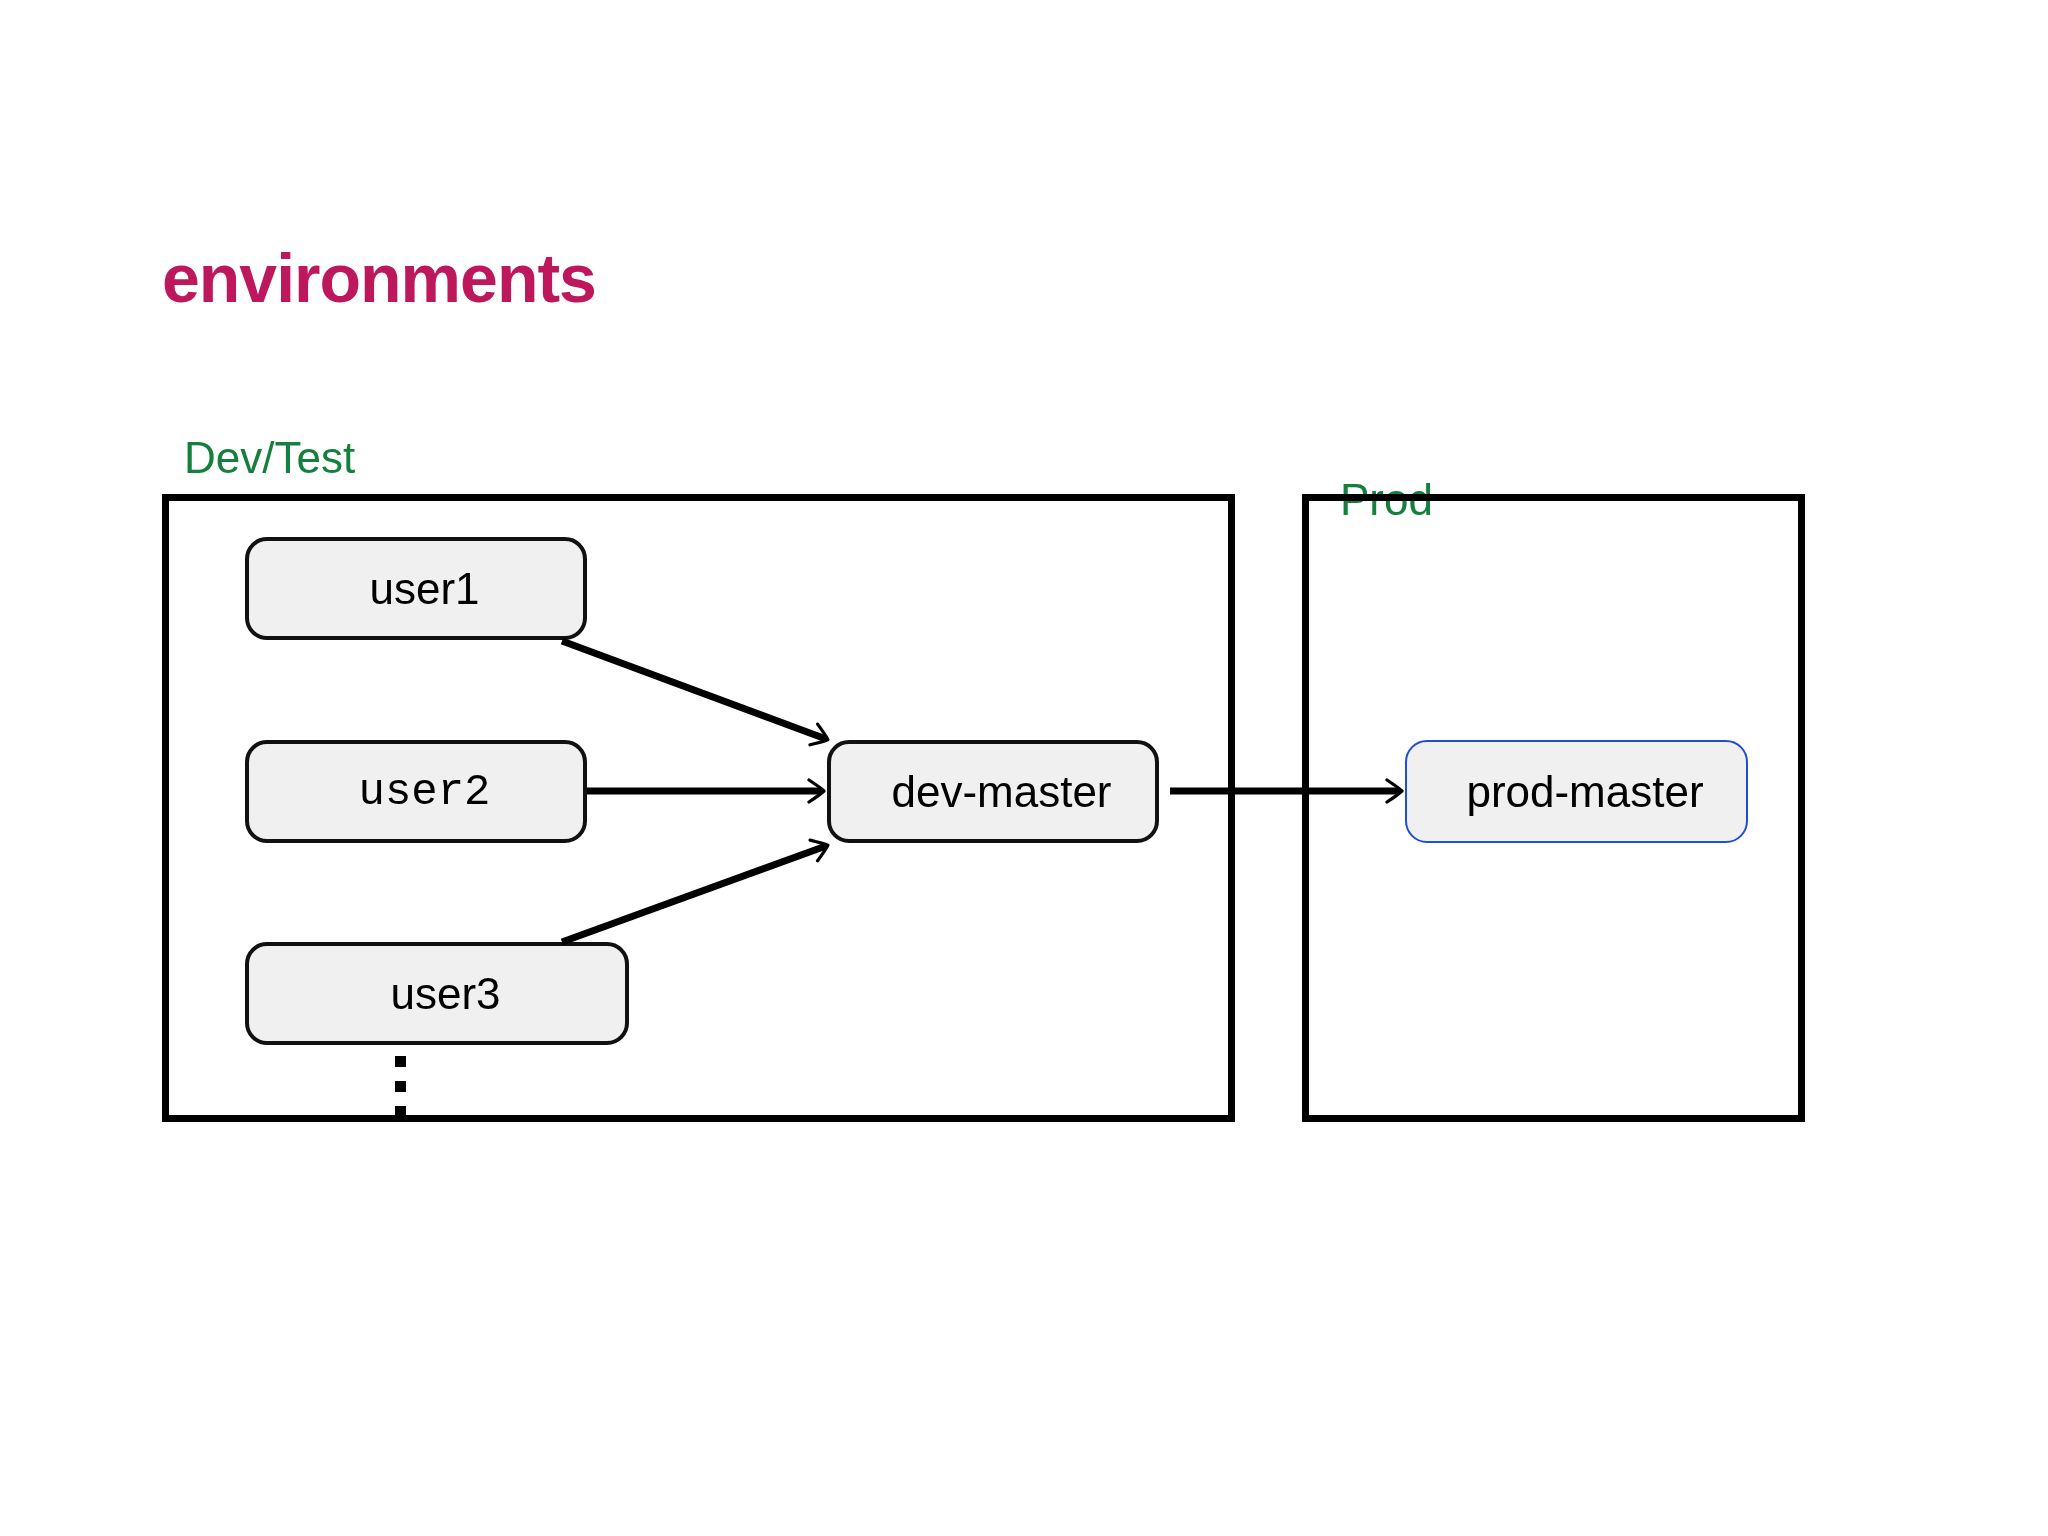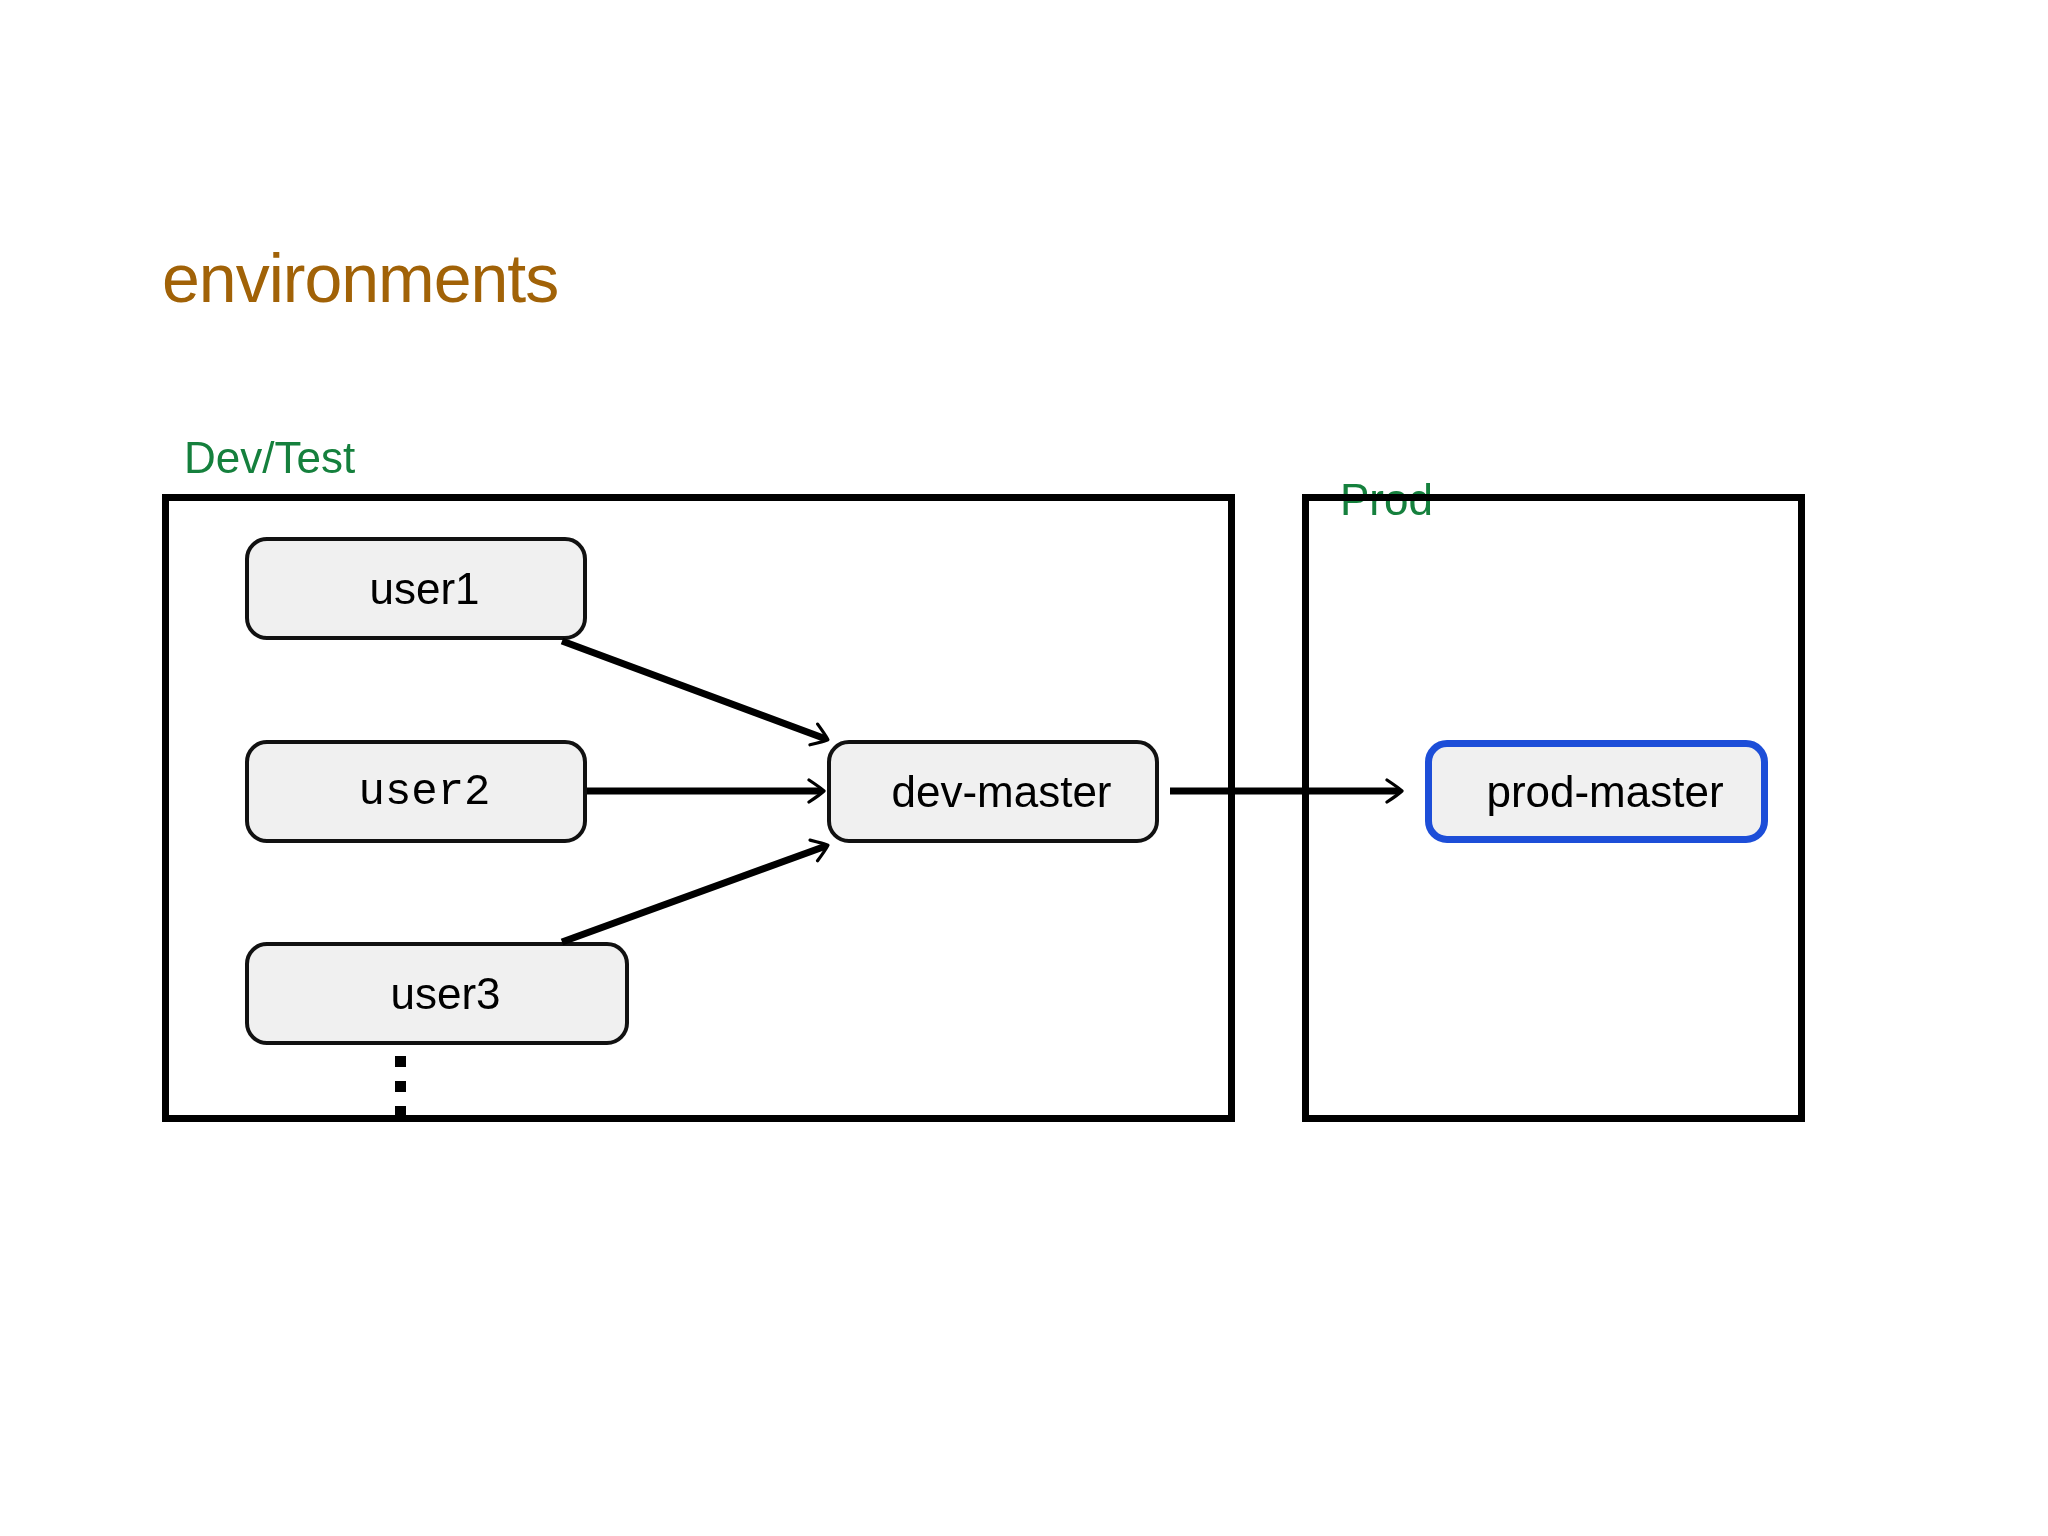--- a/index.html
+++ b/index.html
@@ -22,24 +22,24 @@
     width: 2048px;
     height: 1536px;
   }
 
   
   .page-title {
     position: absolute;
     left: 162px;
     top: 244px;
     font-size: 68px;
-    font-weight: normal;
+    font-weight: bold;
     letter-spacing: -1px;
     line-height: 1;
-    color: #a16207;
+    color: #be185d;
     white-space: nowrap;
   }
 
   
   .env-group {
     position: absolute;
     box-sizing: border-box;
     border: 7px solid #000000;
     background: transparent;
   }
@@ -78,22 +78,21 @@
     align-items: center;
     justify-content: center;
     font-size: 44px;
     line-height: 1;
     color: #000000;
     white-space: nowrap;
     z-index: 5;
     padding-left: 17px;
   }
   .node.soft-border {
-    border: 7px solid #1d4ed8;
-    margin-left: 20px;
+    border: 2px solid #1d4ed8;
   }
 
   #node-user1      { left: 245px;  top: 537px;  width: 342px; height: 103px; }
   #node-user2      { left: 245px;  top: 740px;  width: 342px; height: 103px; font-family: Liberation Mono, monospace; }
   #node-user3      { left: 245px;  top: 942px;  width: 384px; height: 103px; }
   #node-devmaster  { left: 827px;  top: 740px;  width: 332px; height: 103px; }
   #node-prodmaster { left: 1405px; top: 740px;  width: 343px; height: 103px; }
 
   
   .ellipsis-more {

